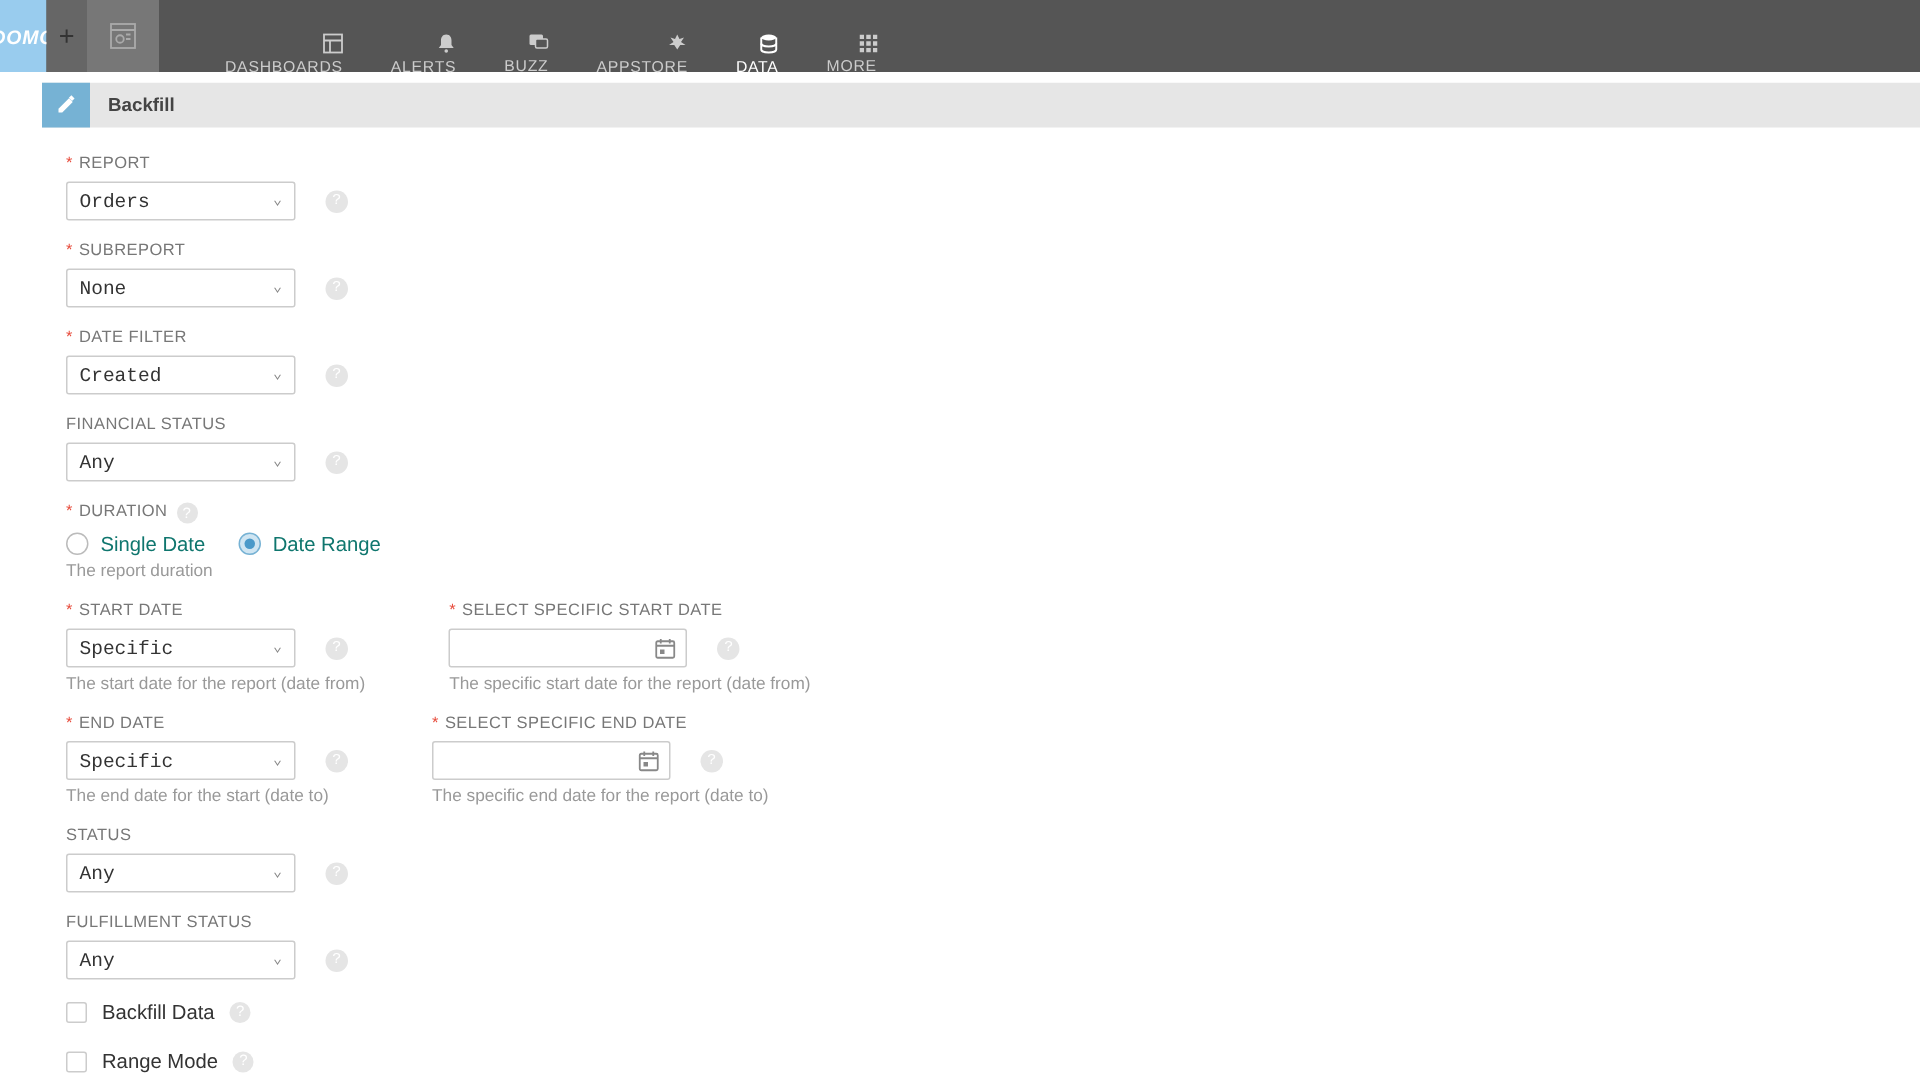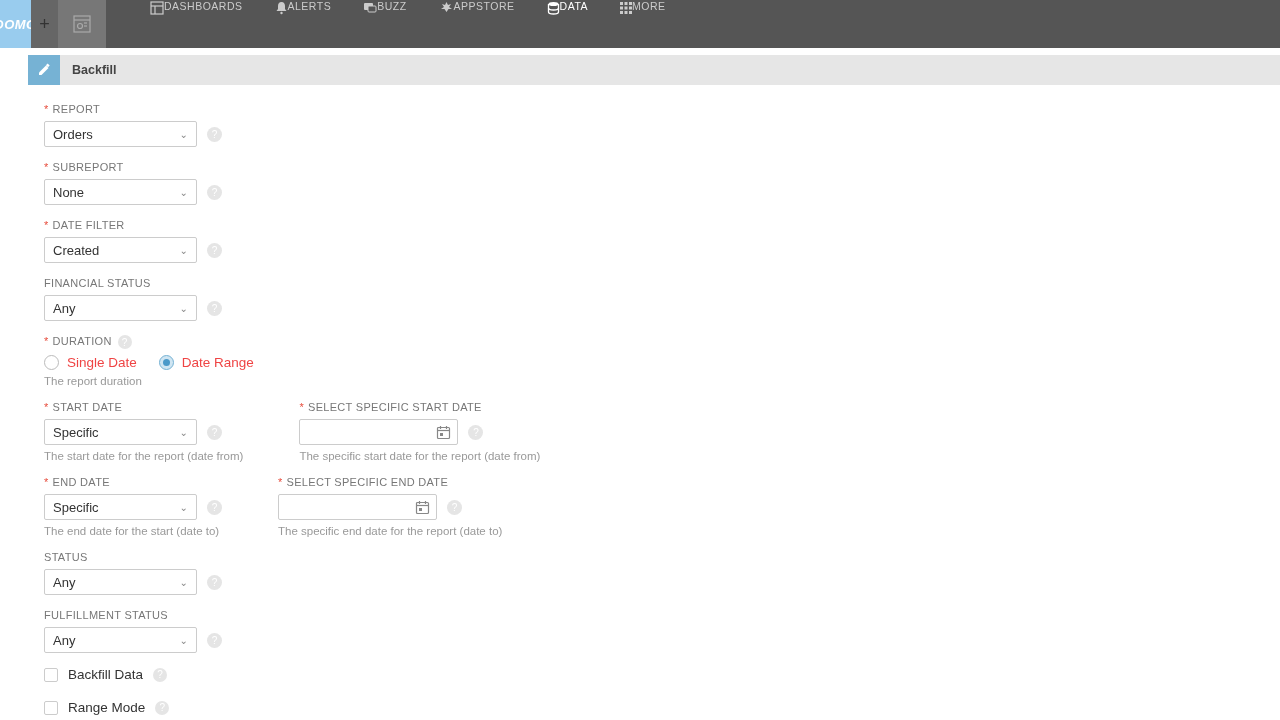--- a/index.html
+++ b/index.html
@@ -49,28 +49,29 @@
     justify-content: center;
     color: #aaa;
   }
   .nav {
     display: flex;
     align-items: stretch;
     margin-left: 28px;
   }
   .nav-item {
     display: flex;
-    flex-direction: row;
-    align-items: flex-start;
+    flex-direction: column;
+    align-items: flex-end;
     justify-content: center;
     padding: 0 16px;
     color: #ccc;
     font-size: 10.5px;
     letter-spacing: 0.5px;
     cursor: pointer;
+    margin-top: 24px;
   }
   .nav-item.active { color: #fff; }
   .nav-item .icon { margin-bottom: 3px; height: 16px; display:flex; align-items:center; justify-content:center; }
   .nav-item .label { text-transform: uppercase; }
 
   .content-wrap {
     position: absolute;
     left: 28px;
     right: 0;
     top: 55px;
@@ -117,21 +118,22 @@
     color: #777;
     text-transform: uppercase;
     margin-bottom: 6px;
     display: flex;
     gap: 6px;
   }
   .req { color: #e74c3c; margin-right: 4px; }
   .control-row {
     display: flex;
     align-items: center;
-    gap: 10px;
+    gap: 20px;
+    font-family: Liberation Mono, monospace;
   }
   .select {
     width: 153px;
     height: 26px;
     border: 1px solid #ccc;
     border-radius: 2px;
     background: #fff;
     display: flex;
     align-items: center;
     justify-content: space-between;
@@ -187,21 +189,21 @@
     display: flex;
     align-items: center;
     gap: 22px;
     margin-top: 2px;
   }
   .radio {
     display: flex;
     align-items: center;
     gap: 8px;
     font-size: 13.5px;
-    color: #ef4444;
+    color: #0f766e;
     cursor: pointer;
   }
   .radio-circle {
     width: 15px; height: 15px;
     border: 1px solid #bbb;
     border-radius: 50%;
     display: flex;
     align-items: center;
     justify-content: center;
   }

